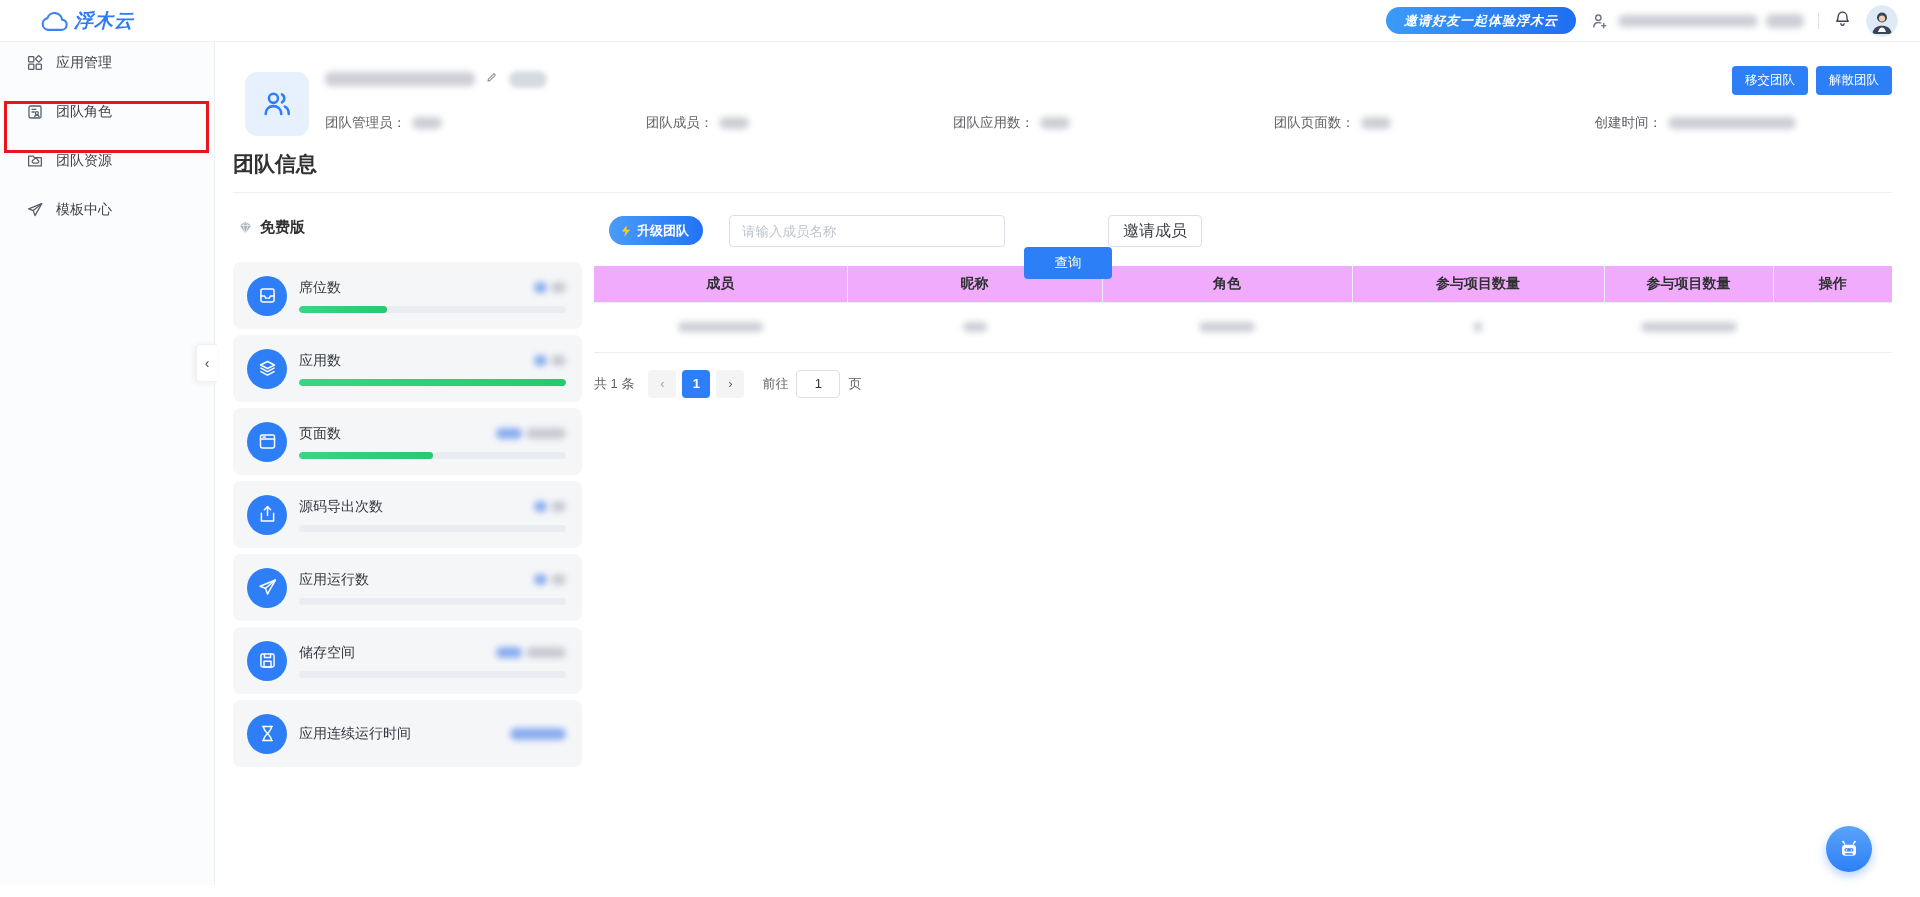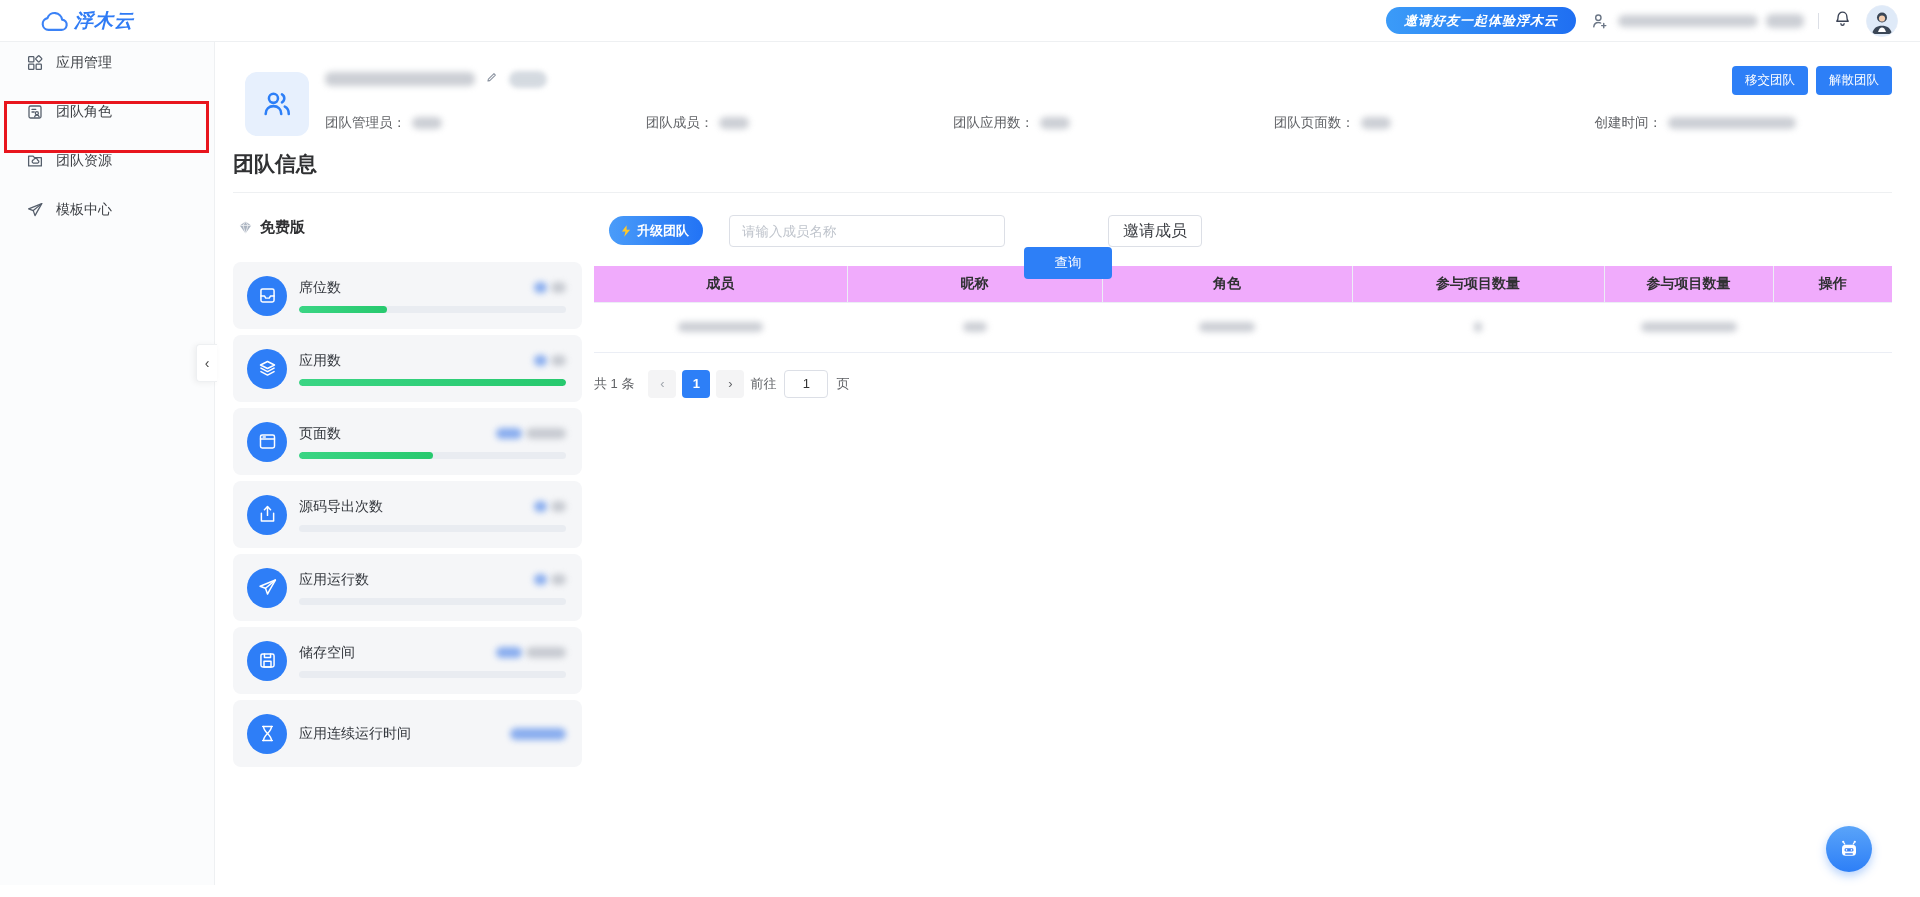--- a/index.html
+++ b/index.html
@@ -94,21 +94,21 @@
   tbody td { height:50px; border-bottom:1px solid #ebeef5; text-align:center; }
   .c0{width:253px}.c1{width:255px}.c2{width:250px}.c3{width:252px}.c4{width:169px}.c5{width:119px}
   .b-cell0{width:85px;height:10px}.b-cell1{width:24px;height:10px}.b-cell2{width:56px;height:10px}.b-cell3{width:8px;height:10px}.b-cell4{width:96px;height:10px}
 
   
   .pagination { display:flex; align-items:center; margin-top:17px; gap:6px; font-size:13px; color:#606266; }
   .pg-total { margin-right:8px; }
   .pg-btn { width:28px; height:28px; border-radius:4px; background:#f4f4f5; border:none; display:flex; align-items:center; justify-content:center; color:#a0a6ad; font-size:13px; cursor:pointer; }
   .pg-btn.next { color:#606266; }
   .pg-page { width:28px; height:28px; border-radius:4px; background:#2d7ff7; color:#fff; font-weight:bold; display:flex; align-items:center; justify-content:center; font-size:13px; cursor:pointer; }
-  .pg-goto { margin-left:0; display:flex; align-items:center; gap:8px;justify-content:center; }
+  .pg-goto { margin-left:12px; display:flex; align-items:center; gap:8px;justify-content:center; }
   .pg-input { width:44px; height:28px; border:1px solid #dcdfe6; border-radius:4px; text-align:center; font-size:13px; color:#333; outline:none; font-family:inherit; }
 
   
   .bot-fab { position:absolute; right:48px; bottom:25px; width:46px; height:46px; border-radius:50%; background:linear-gradient(180deg,#5aa4f9,#2d7ff7); border:none; display:flex; align-items:center; justify-content:center; cursor:pointer; box-shadow:0 4px 10px rgba(45,127,247,.35); }
   .bot-fab svg { width:24px; height:24px; }
 </style>
 </head>
 <body>
 
 <div class="page">

